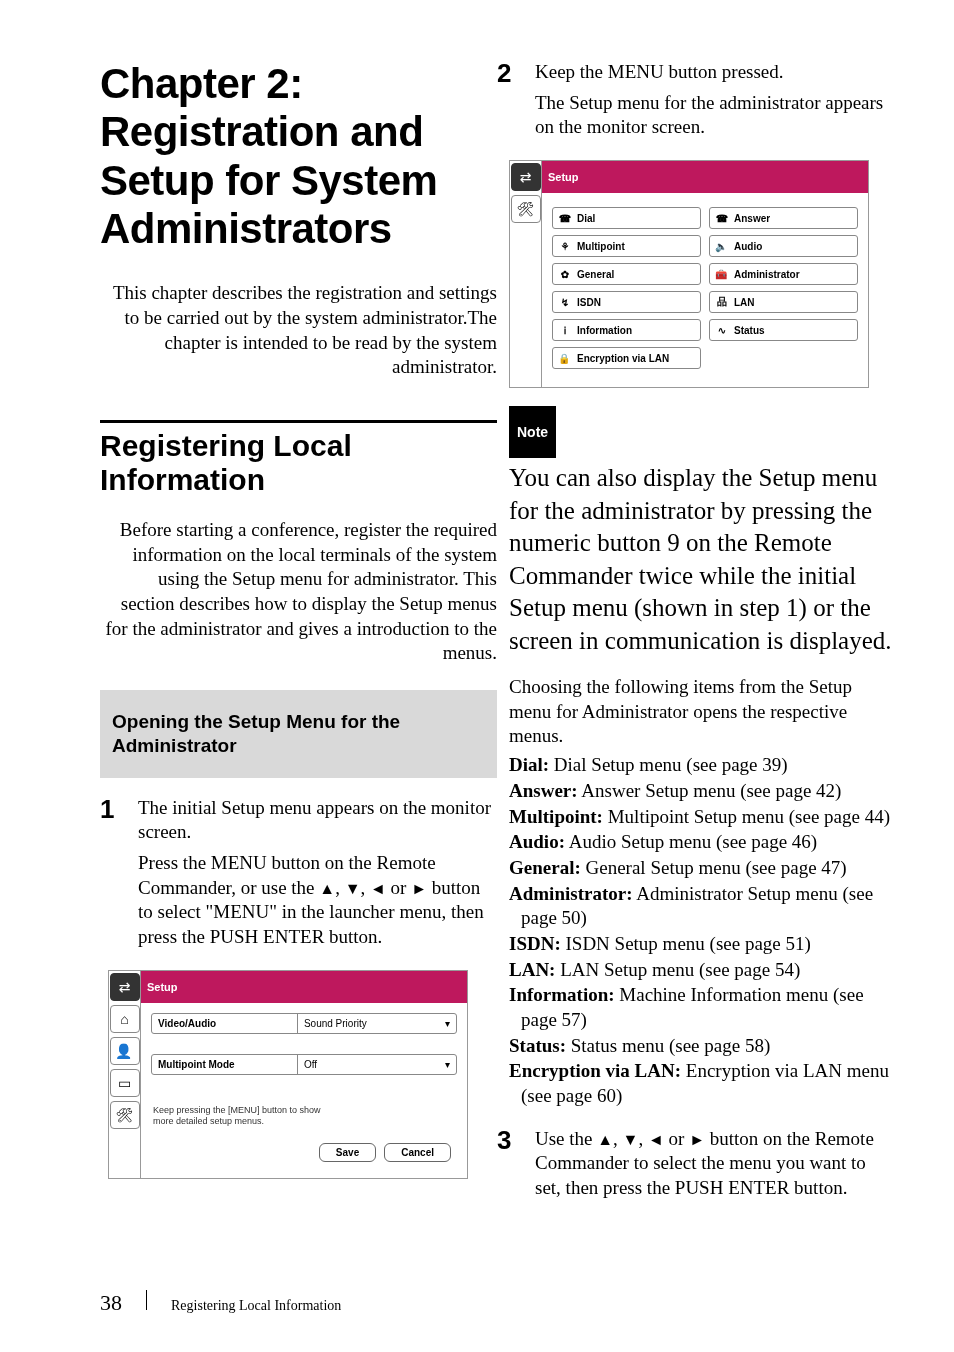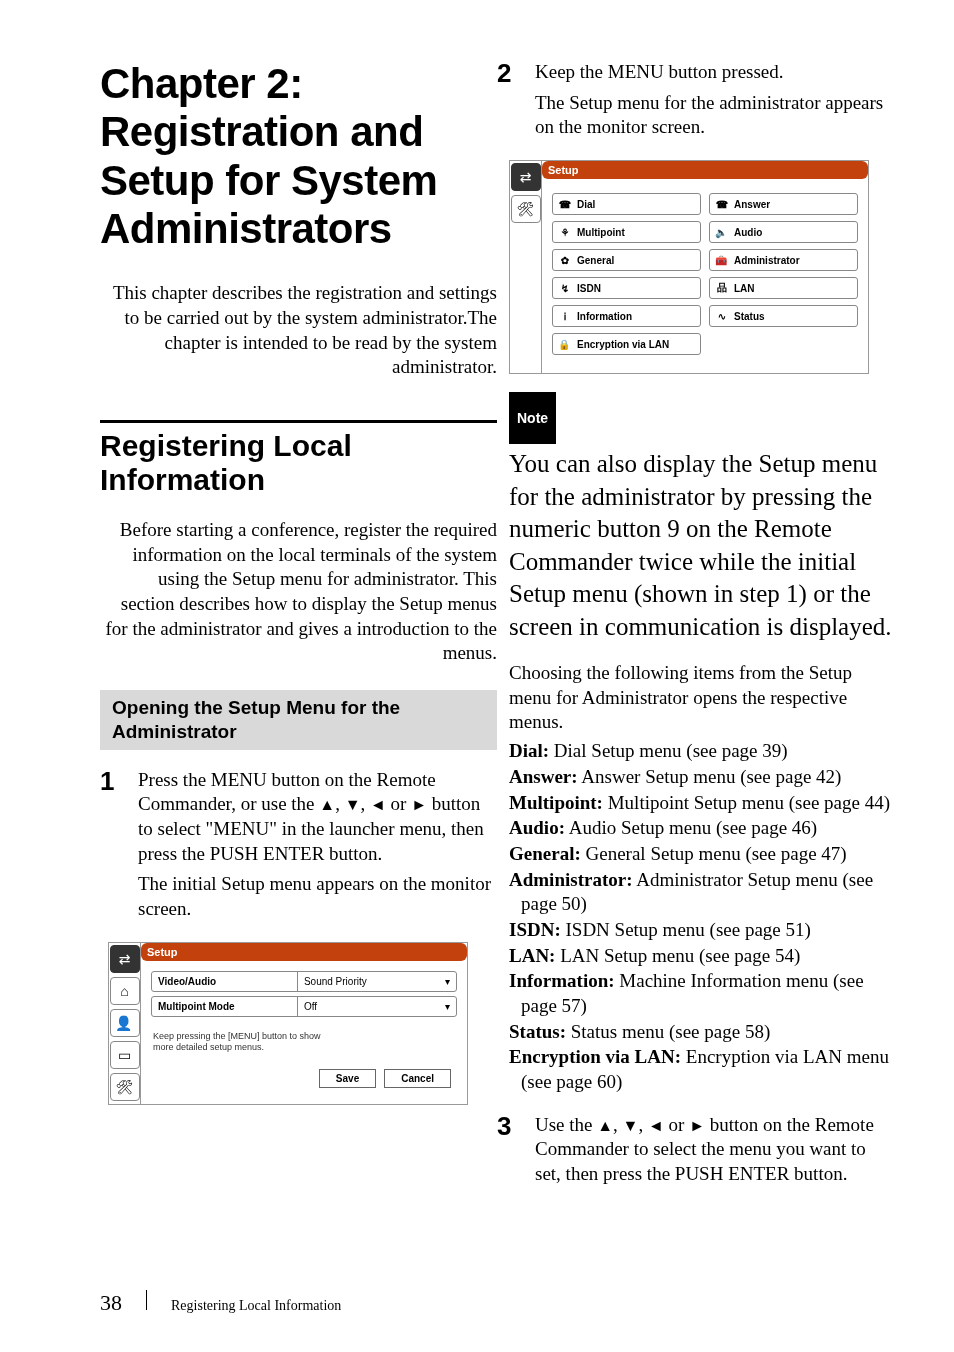--- a/index.html
+++ b/index.html
@@ -4,49 +4,49 @@
 <style>
   * { box-sizing: border-box; margin: 0; padding: 0; }
   html, body { width: 954px; height: 1352px; background: #fff; font-family: "Times New Roman", serif; color: #000; }
   .page { position: relative; width: 954px; height: 1352px; padding: 60px 60px 40px 100px; }
   .columns { display: flex; }
   .col { width: 400px; }
   .chapter-title { font-family: Arial, Helvetica, sans-serif; font-weight: 800; font-size: 42px; line-height: 1.15; margin-bottom: 28px; letter-spacing: -0.5px; }
   .body-text { font-size: 19px; line-height: 1.3; margin-bottom: 24px; text-align: right; }
   .section-rule { border-top: 3px solid #000; margin: 40px 0 6px 0; }
   .section-title { font-family: Arial, Helvetica, sans-serif; font-weight: 700; font-size: 30px; line-height: 1.15; margin-bottom: 20px; }
-  .sub-heading-box { background: #d9d9d9; padding: 6px 12px; margin: 2px 0 18px 0; }
+  .sub-heading-box { background: #d9d9d9; padding: 20px 12px; margin: 2px 0 18px 0; }
   .sub-heading { font-family: Arial, Helvetica, sans-serif; font-weight: 700; font-size: 19px; line-height: 1.25; }
   .step { display: flex; gap: 14px; margin-bottom: 14px; }
   .step-num { font-family: Arial, Helvetica, sans-serif; font-weight: 700; font-size: 26px; line-height: 1; min-width: 24px; }
   .step-body { font-size: 19px; line-height: 1.3; flex: 1; }
   .step-para { margin-bottom: 6px; }
   .note-badge { display: inline-block; background: #000; color: #fff; font-family: Arial, Helvetica, sans-serif; font-size: 14px; font-weight: 700; padding: 18px 8px; margin-bottom: 4px; }
   .note-text { font-size: 25px; line-height: 1.3; margin-bottom: 18px; }
   .menu-list { font-size: 19px; line-height: 1.3; padding-left: 0px; }
   .menu-list-intro { margin-bottom: 4px; }
   .menu-item { margin-left: 12px; text-indent: -12px; margin-bottom: 1px; }
   .menu-item b { font-weight: 700; }
   .arrow { font-family: Arial, sans-serif; font-size: 16px; display:inline-block; }
   
   .fig1 { border: 1px solid #999; width: 360px; margin: 8px 0 12px 8px; font-family: Arial, Helvetica, sans-serif; }
   .fig1-inner { display: flex; }
   .fig1-side { width: 32px; border-right: 1px solid #999; display: flex; flex-direction: column; }
   .side-icon { width: 30px; height: 28px; border: 1px solid #888; margin: 2px auto; border-radius: 4px; display:flex; align-items:center; justify-content:center; font-size: 14px; }
   .side-icon.sel { background:#333; color:#fff; border-color:#333; }
   .fig1-main { flex:1; }
-  .fig1-title { background: #c2410c; color: #fff; font-size: 11px; font-weight:700; padding: 3px 6px; border-radius: 6px; }
+  .fig1-title { background: #be185d; color: #fff; font-size: 11px; font-weight:700; padding: 10px 6px; }
   .fig1-body { padding: 10px 10px 8px 10px; }
-  .fig1-row { display:flex; border:1px solid #888; border-radius:3px; margin-bottom:4px; font-size:10px;align-items:center; }
+  .fig1-row { display:flex; border:1px solid #888; border-radius:3px; margin-bottom:20px; font-size:10px;align-items:center; }
   .fig1-row-l { flex:0 0 48%; padding:4px 6px; border-right:1px solid #888; font-weight:700; }
   .fig1-row-r { flex:1; padding:4px 6px; display:flex; justify-content:space-between; align-items:center; }
   .dd { font-size:10px; }
   .fig1-hint { font-size:9px; color:#333; padding: 10px 2px 16px 2px; line-height:1.25; }
   .fig1-btnrow { display:flex; justify-content:flex-end; gap:8px; padding: 0 6px 8px 6px; }
-  .fig1-btn { border:1px solid #666; font-size:10px; font-weight:700; padding:3px 16px; border-radius:0; background:#fff; }
+  .fig1-btn { border:1px solid #666; font-size:10px; font-weight:700; padding:3px 16px; border-radius:6px; background:#fff; }
   
   .fig2 { border: 1px solid #999; width: 360px; margin: 8px 0 18px 12px; font-family: Arial, Helvetica, sans-serif; }
   .fig2-inner { display:flex; }
   .fig2-side { width:32px; border-right:1px solid #999; display:flex; flex-direction:column; }
   .fig2-main { flex:1; }
   .fig2-body { padding: 14px 10px 18px 10px; }
   .fig2-grid { display:grid; grid-template-columns: 1fr 1fr; gap:6px 8px; }
   .gcell { border:1px solid #888; border-radius:3px; font-size:10px; font-weight:700; padding:4px 6px; display:flex; align-items:center; gap:6px; }
   .gicon { width:12px; height:12px; display:inline-flex; align-items:center; justify-content:center; font-size:10px; }
   .footer { position:absolute; left:100px; bottom:36px; font-size:15px; display:flex; align-items:baseline; gap:20px; }
@@ -71,24 +71,24 @@
 
       <p class="body-text">Before starting a conference, register the required information on the local terminals of the system using the Setup menu for administrator. This section describes how to display the Setup menus for the administrator and gives a introduction to the menus.</p>
 
       <div class="sub-heading-box">
         <div class="sub-heading">Opening the Setup Menu for the Administrator</div>
       </div>
 
       <div class="step">
         <div class="step-num">1</div>
         <div class="step-body">
+          <p class="step-para">The initial Setup menu appears on the monitor screen.</p>
           <p class="step-para">
             <span>Press the  MENU button on the Remote Commander, or use the </span><span class="arrow">▲</span><span>, </span><span class="arrow">▼</span><span>, </span><span class="arrow">◄</span><span> or </span><span class="arrow">►</span><span> button to select "MENU" in the launcher menu, then press the PUSH ENTER button.</span>
           </p>
-          <p class="step-para">The initial Setup menu appears on the monitor screen.</p>
         </div>
       </div>
 
       <div class="fig1">
         <div class="fig1-inner">
           <div class="fig1-side">
             <div class="side-icon sel">⇄</div>
             <div class="side-icon">⌂</div>
             <div class="side-icon">👤</div>
             <div class="side-icon">▭</div>

